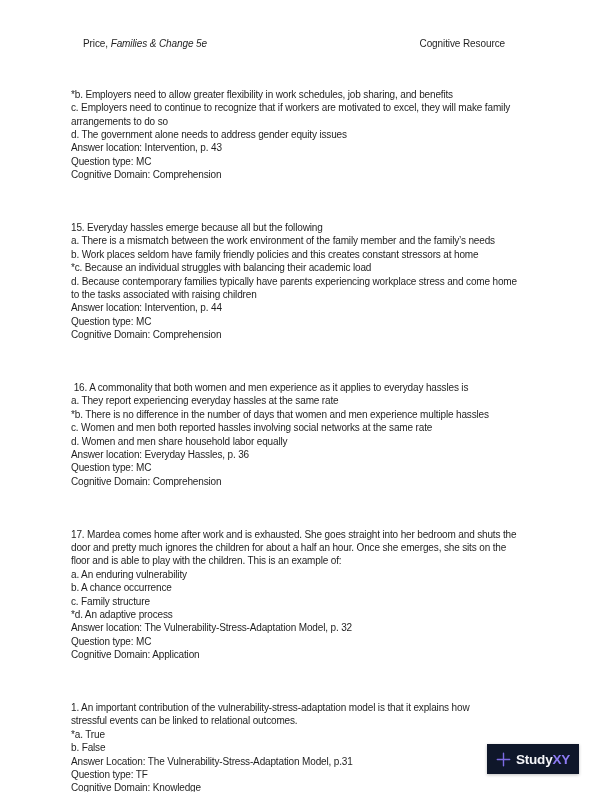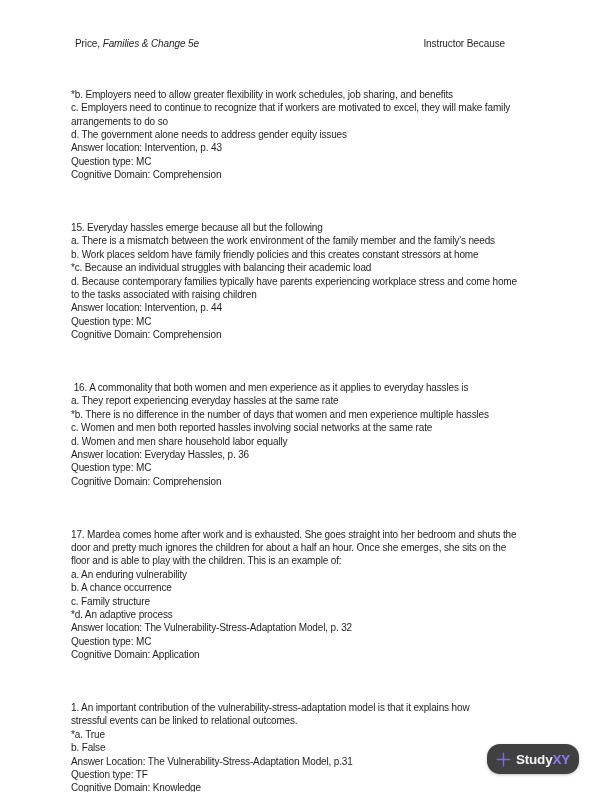--- a/index.html
+++ b/index.html
@@ -20,21 +20,21 @@
     position: absolute;
     top: 38px;
     left: 71px;
     right: 70px;
     height: 14px;
     font-size: 10px;
     letter-spacing: -0.1px;
   }
   .header-left {
     position: absolute;
-    left: 4px;
+    left: 12px;
     top: 0;
     white-space: nowrap;
   }
   .header-left .it {
     font-style: italic;
   }
   .header-right {
     position: absolute;
     right: 37px;
     top: 0;
@@ -55,22 +55,22 @@
   }
   .doc-block.heading {
     font-weight: 700;
   }
   .badge {
     position: absolute;
     left: 487px;
     top: 744px;
     width: 92px;
     height: 30px;
-    background: #404040;
-    border-radius: 13px;
+    background: #0f172a;
+    border-radius: 0;
     display: flex;
     align-items: center;
     justify-content: center;
     gap: 5px;
     box-shadow: 0 1px 3px rgba(0,0,0,0.25);
     cursor: pointer;
   }
   .badge .plus {
     display: block;
     flex: 0 0 auto;
@@ -84,21 +84,21 @@
   .badge .brand-primary { color: #f4f5f9; }
   .badge .brand-accent  { color: #8d7bf4; }
 </style>
 </head>
 <body>
 
 <div class="page">
 
   <div class="header">
     <div class="header-left"><span>Price, </span><span class="it">Families &amp; Change 5e</span></div>
-    <div class="header-right">Instructor Because</div>
+    <div class="header-right">Cognitive Resource</div>
   </div>
 
   <div class="content">
     <div class="doc-block">*b. Employers need to allow greater flexibility in work schedules, job sharing, and benefits
 c. Employers need to continue to recognize that if workers are motivated to excel, they will make family
 arrangements to do so
 d. The government alone needs to address gender equity issues
 Answer location: Intervention, p. 43
 Question type: MC
 Cognitive Domain: Comprehension</div>

